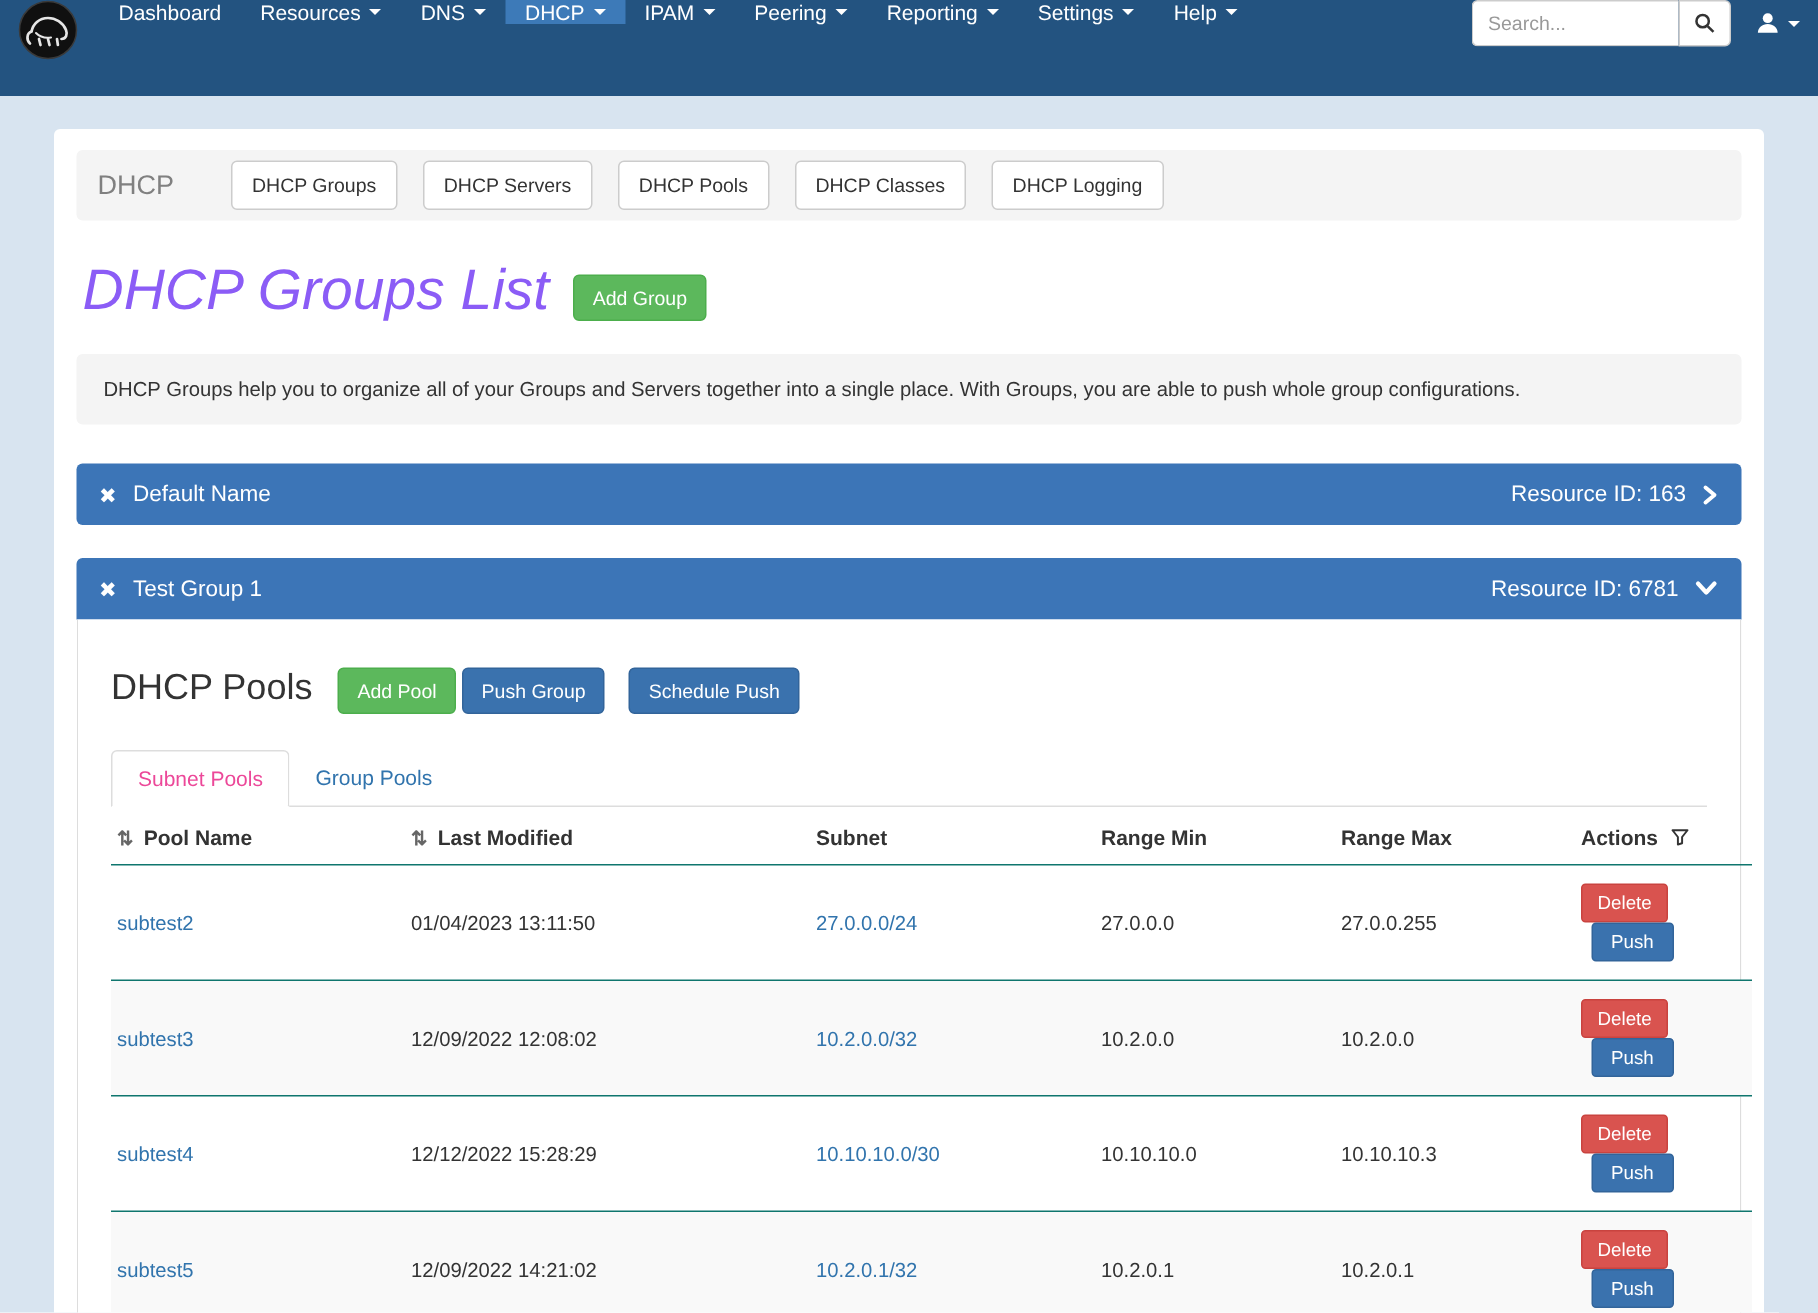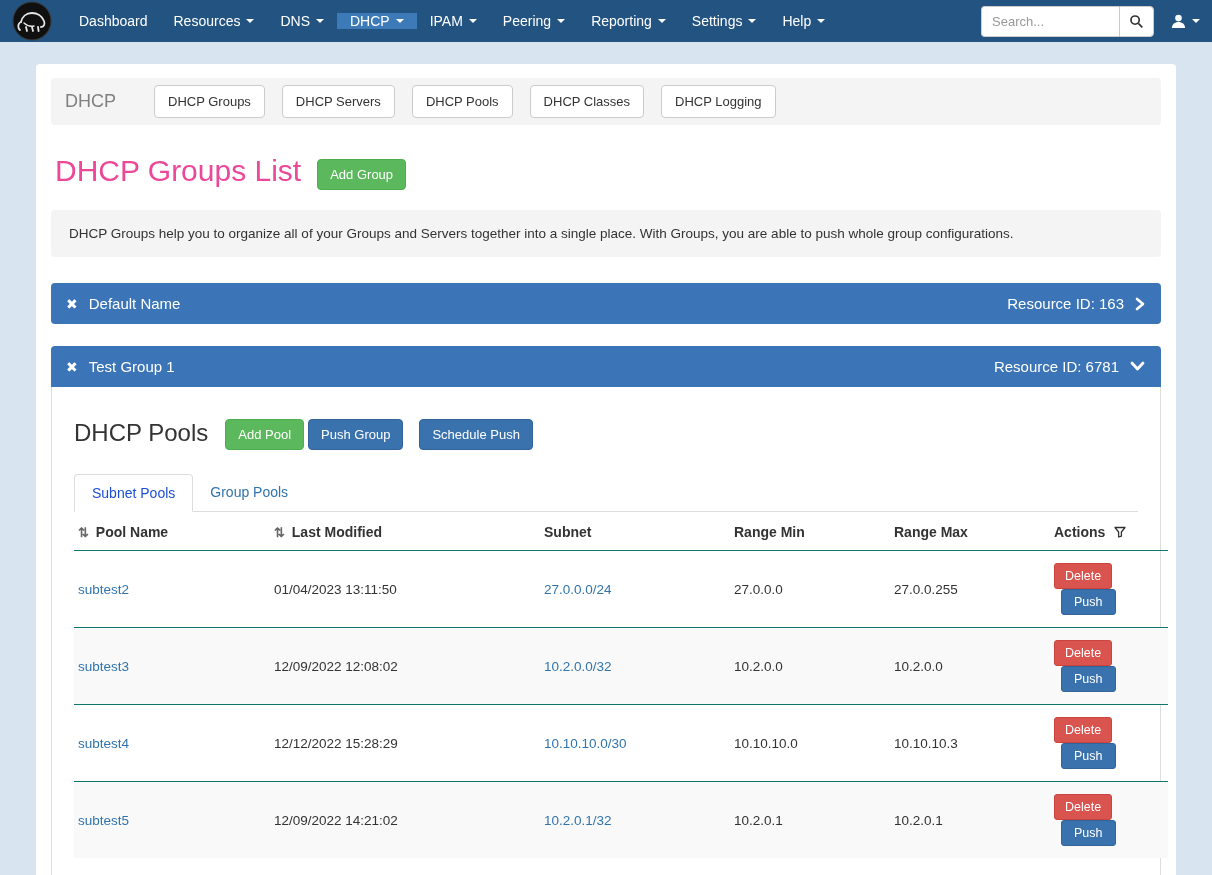--- a/index.html
+++ b/index.html
@@ -5,22 +5,22 @@
   * { margin:0; padding:0; box-sizing:border-box; }
   html,body { width:1212px; height:875px; overflow:hidden; }
   body {
     font-family:"Liberation Sans", sans-serif;
     background:var(--page-background,#d8e4f0);
     color:#333;
   }
 
   
   .navbar {
-    height:42px; background:var(--navbar,#235380);
-    display:flex; align-items:center; padding:0 12px;
+    height:64px; background:var(--navbar,#235380);
+    display:flex; align-items:flex-start; padding:0 12px;
   }
   .brand { display:flex; align-items:center; margin-right:14px; cursor:pointer; }
   .nav-items { display:flex; }
   .nav-item {
     display:flex; align-items:center; gap:6px; padding:0 13px;
     color:#fff; font-size:14px; text-decoration:none; cursor:pointer; white-space:nowrap;
   }
   .nav-item.active { background:var(--navbar-active,#3d7ab8); }
   .caret {
     width:0; height:0; display:inline-block;
@@ -55,21 +55,21 @@
   }
   .subnav-title { font-size:18px; color:#808080; margin-right:38px; }
   .subnav-btn {
     background:#fff; border:1px solid #ccc; border-radius:4px;
     padding:8px 13px; font-size:13px; color:#333; margin-right:17px;
     font-family:"Liberation Sans", sans-serif; cursor:pointer; white-space:nowrap;
   }
 
   
   .page-title-row { display:flex; align-items:center; margin:4px 4px 20px; }
-  .page-title { font-size:30px; font-weight:400; color:#ec4899; }
+  .page-title { font-size:38px; font-weight:400; color:#8b5cf6;font-style:italic; }
   .btn {
     border:none; border-radius:4px; color:#fff; cursor:pointer;
     font-family:"Liberation Sans", sans-serif; font-size:13px; padding:7px 12px;
   }
   .btn-green { background:var(--success,#5cb85c); border:1px solid #4cae4c; }
   .btn-blue  { background:var(--primary,#3a72ae); border:1px solid #32649a; }
   .page-title-row .btn-green { margin-left:16px; margin-top:8px; }
 
   .description-box {
     background:#f4f4f4; border-radius:4px; padding:16px 18px;
@@ -99,21 +99,21 @@
   .pools-header-row .btn-blue { margin-left:4px; margin-top:4px; }
   .pools-header-row .btn-blue + .btn-blue { margin-left:16px; }
 
   .tabs { display:flex; border-bottom:1px solid #ddd; }
   .tab {
     padding:10px 17px; font-size:14px; margin-bottom:-1px; cursor:pointer;
     color:var(--link,#3174ad);
   }
   .tab.active {
     background:#fff; border:1px solid #ddd; border-bottom:1px solid #fff;
-    border-radius:4px 4px 0 0; color:#1d4ed8; cursor:default;text-align:right;
+    border-radius:4px 4px 0 0; color:#ec4899; cursor:default;text-align:right;
   }
 
   table { width:100%; border-collapse:collapse; table-layout:fixed; }
   col.c-pool { width:196px; } col.c-mod { width:270px; } col.c-subnet { width:190px; }
   col.c-min { width:160px; } col.c-max { width:160px; } col.c-actions { width:118px; }
   th {
     text-align:left; font-size:14px; font-weight:bold; color:#333;
     padding:12px 8px 10px 4px; cursor:pointer;
   }
   td { font-size:13.5px; color:#333; padding:12px 8px 12px 4px; border-top:1px solid #0f766e; }

